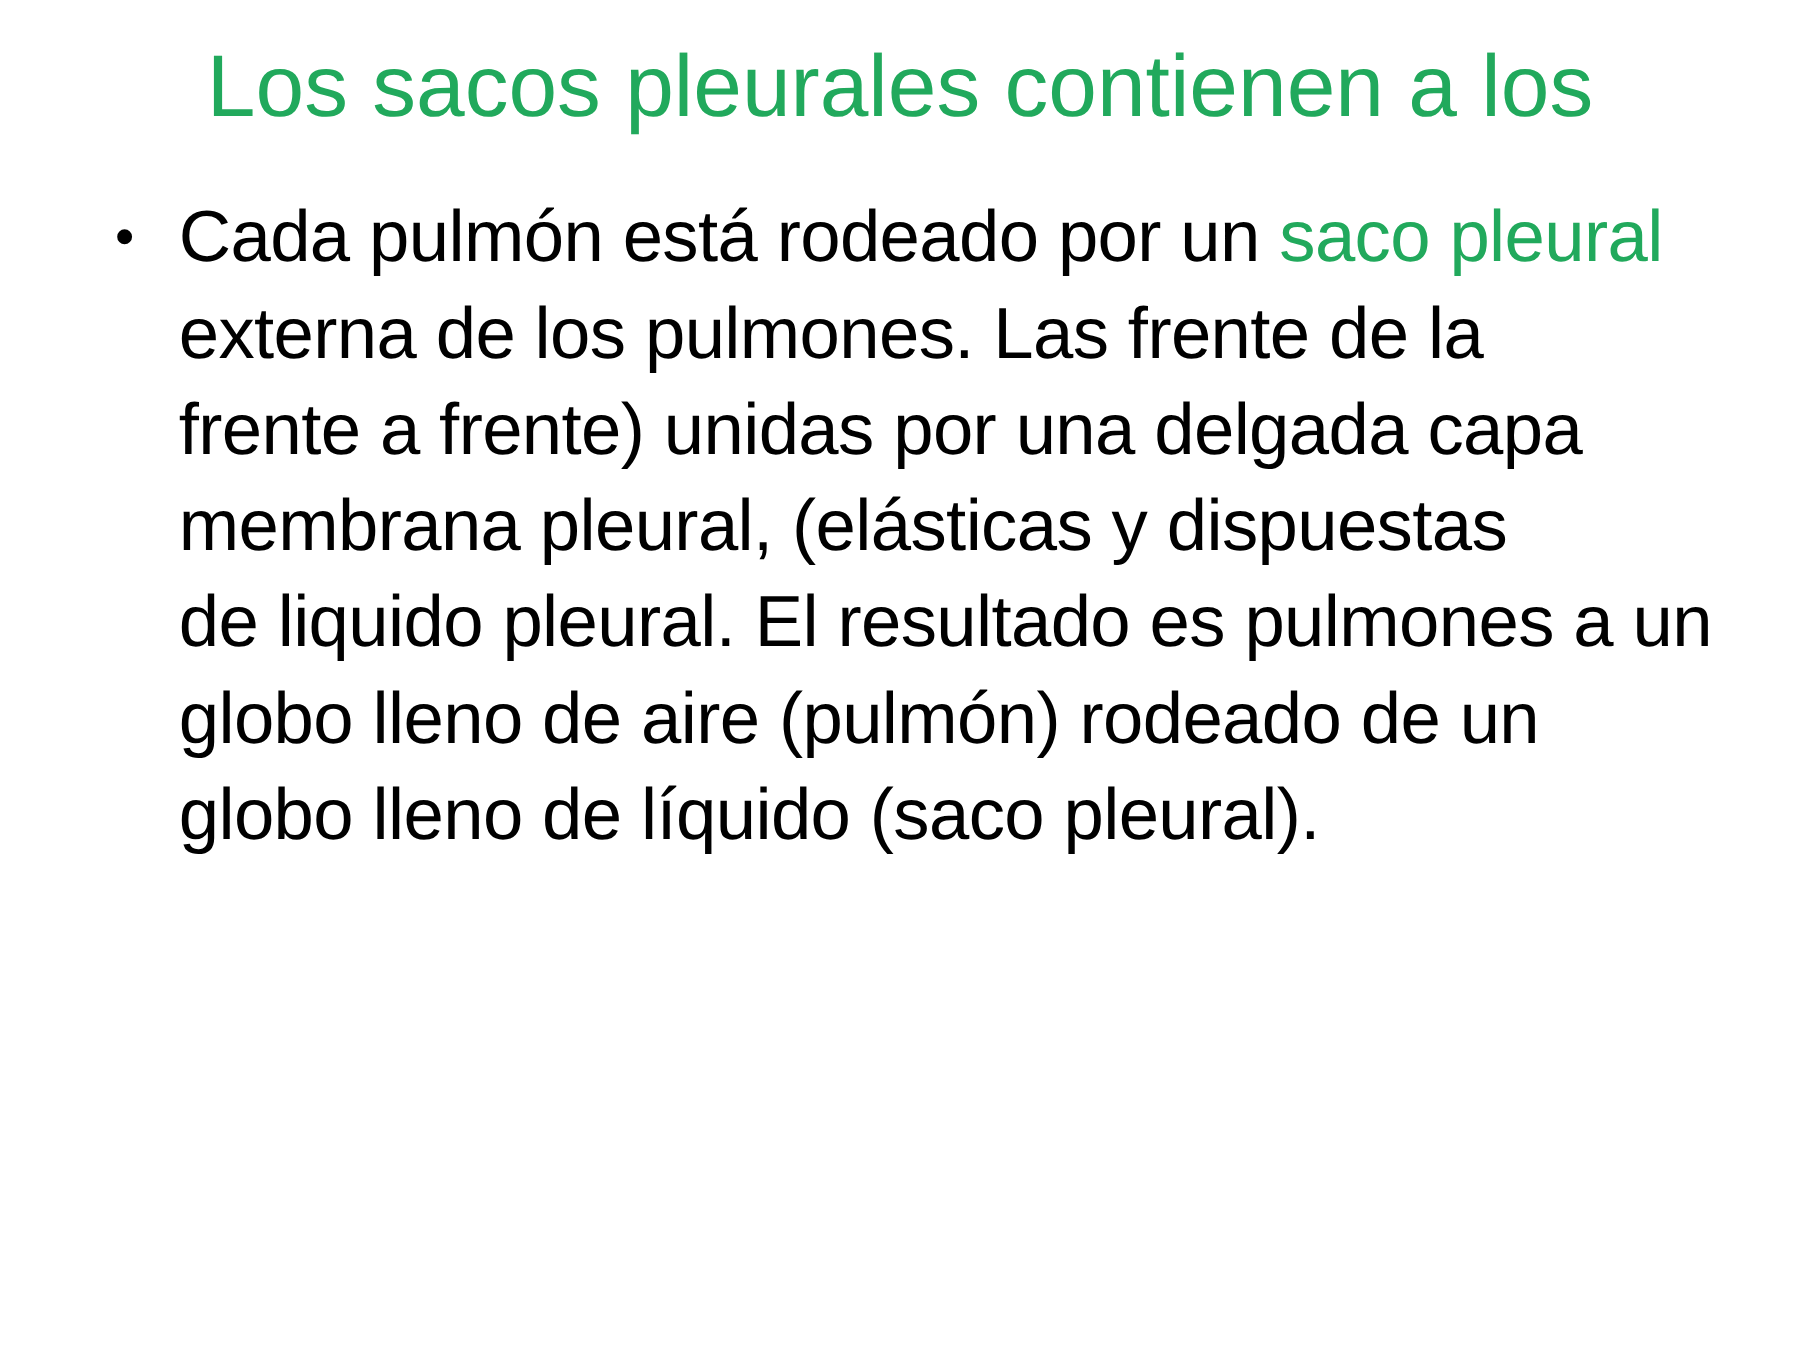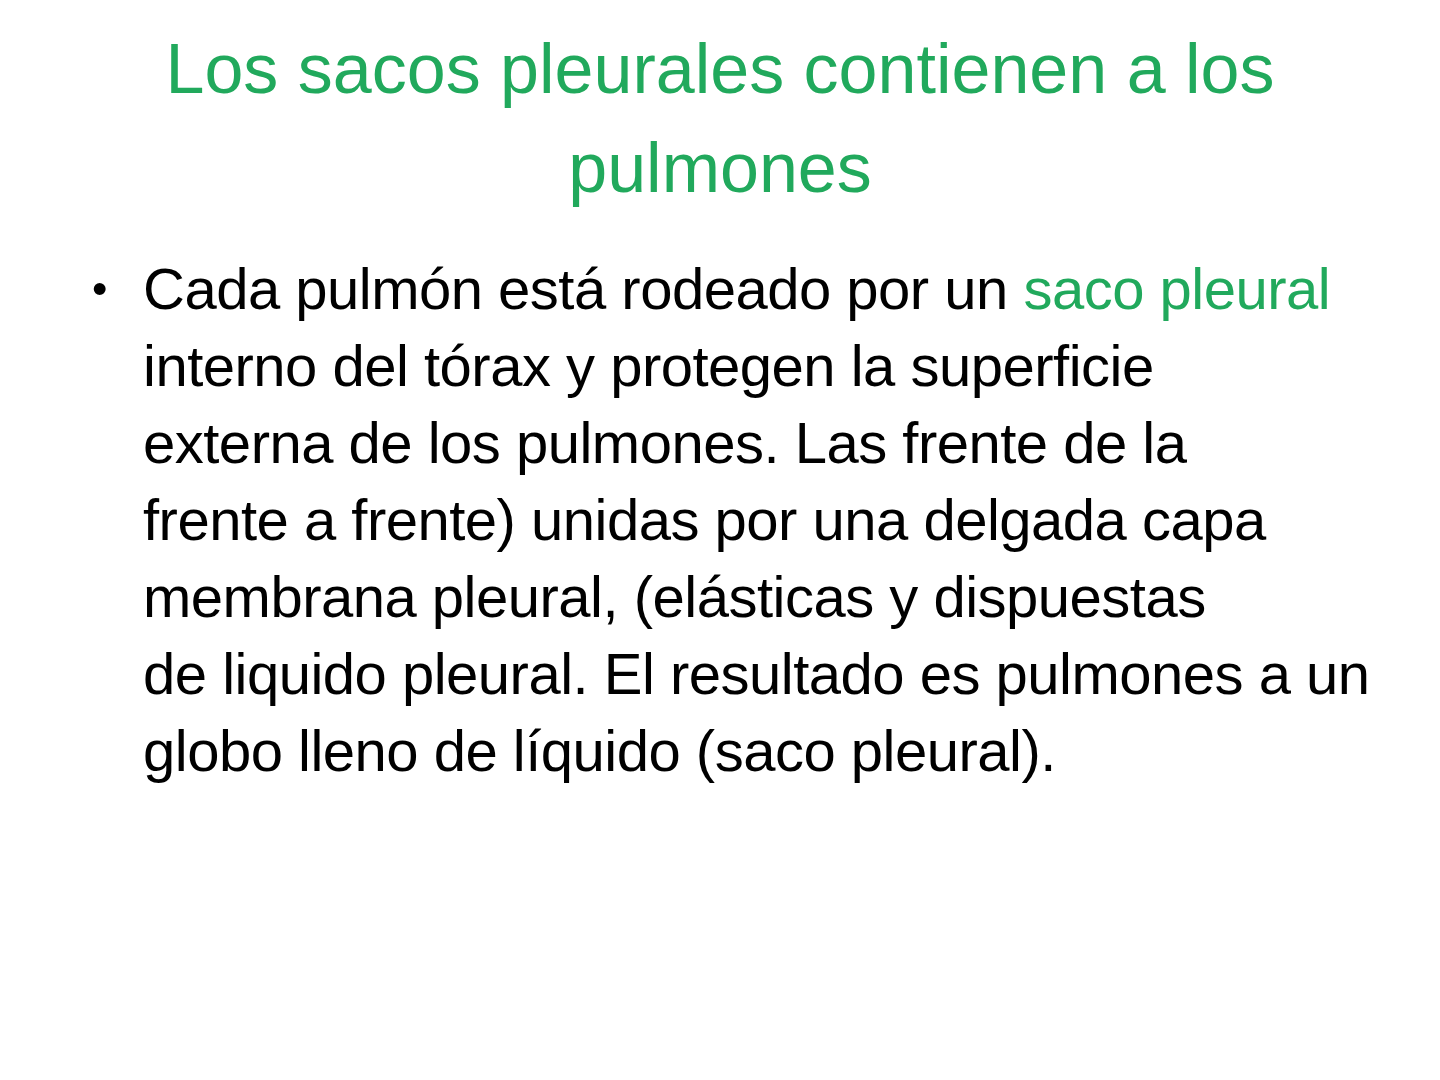--- a/index.html
+++ b/index.html
@@ -49,31 +49,30 @@
   }
   .body-line { display: block; }
   .highlight { color: var(--green); }
 </style>
 </head>
 <body>
 
 <div class="slide">
   <h1 class="title">
     <span class="title-line">Los sacos pleurales contienen a los</span>
-    <span class="title-line">pulmones</span>
   </h1>
 
   <div class="bullet-item">
     <span class="bullet-marker">•</span>
     <div class="bullet-text">
       <span class="body-line">
         <span>Cada pulmón está rodeado por un </span>
         <span class="highlight">saco pleural</span>
       </span>
-      <span class="body-line">interno del tórax y protegen la superficie</span>
       <span class="body-line">externa de los pulmones. Las frente de la</span>
       <span class="body-line">frente a frente) unidas por una delgada capa</span>
       <span class="body-line">membrana pleural, (elásticas y dispuestas</span>
       <span class="body-line">de liquido pleural. El resultado es pulmones a un</span>
+      <span class="body-line">globo lleno de aire (pulmón) rodeado de un</span>
       <span class="body-line">globo lleno de líquido (saco pleural).</span>
     </div>
   </div>
 </div>
 
 </body></html>

